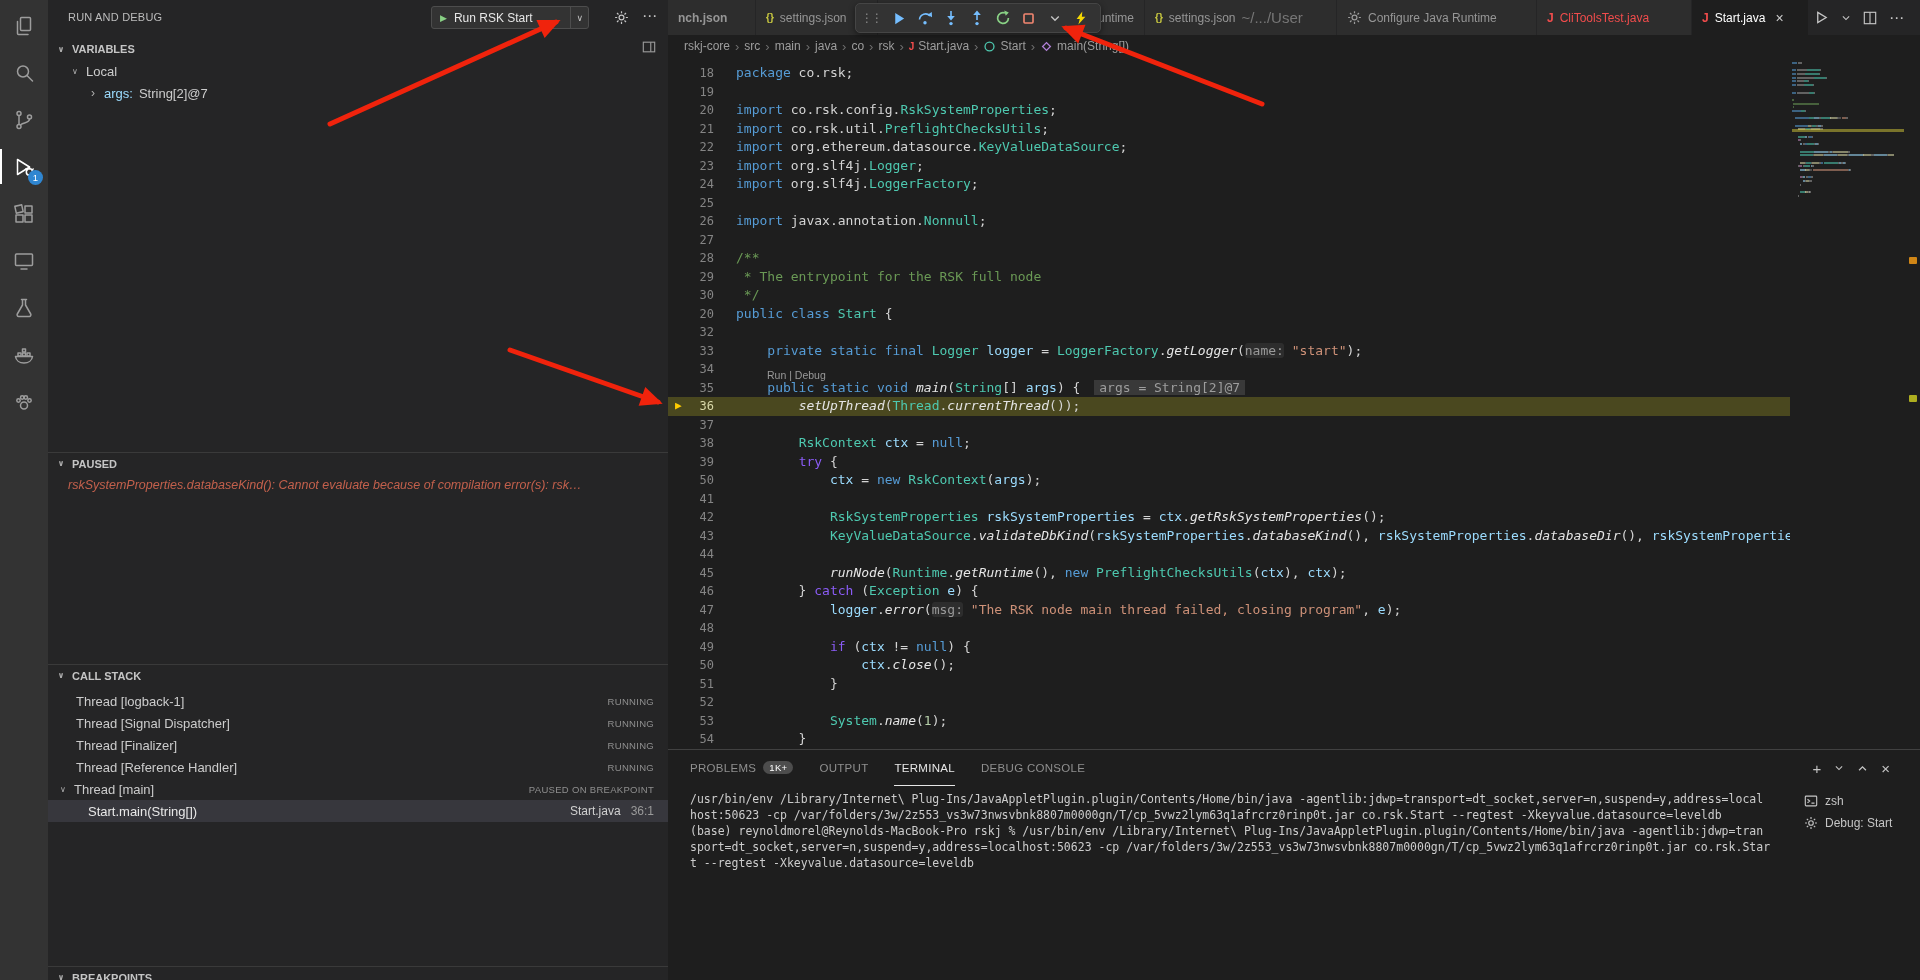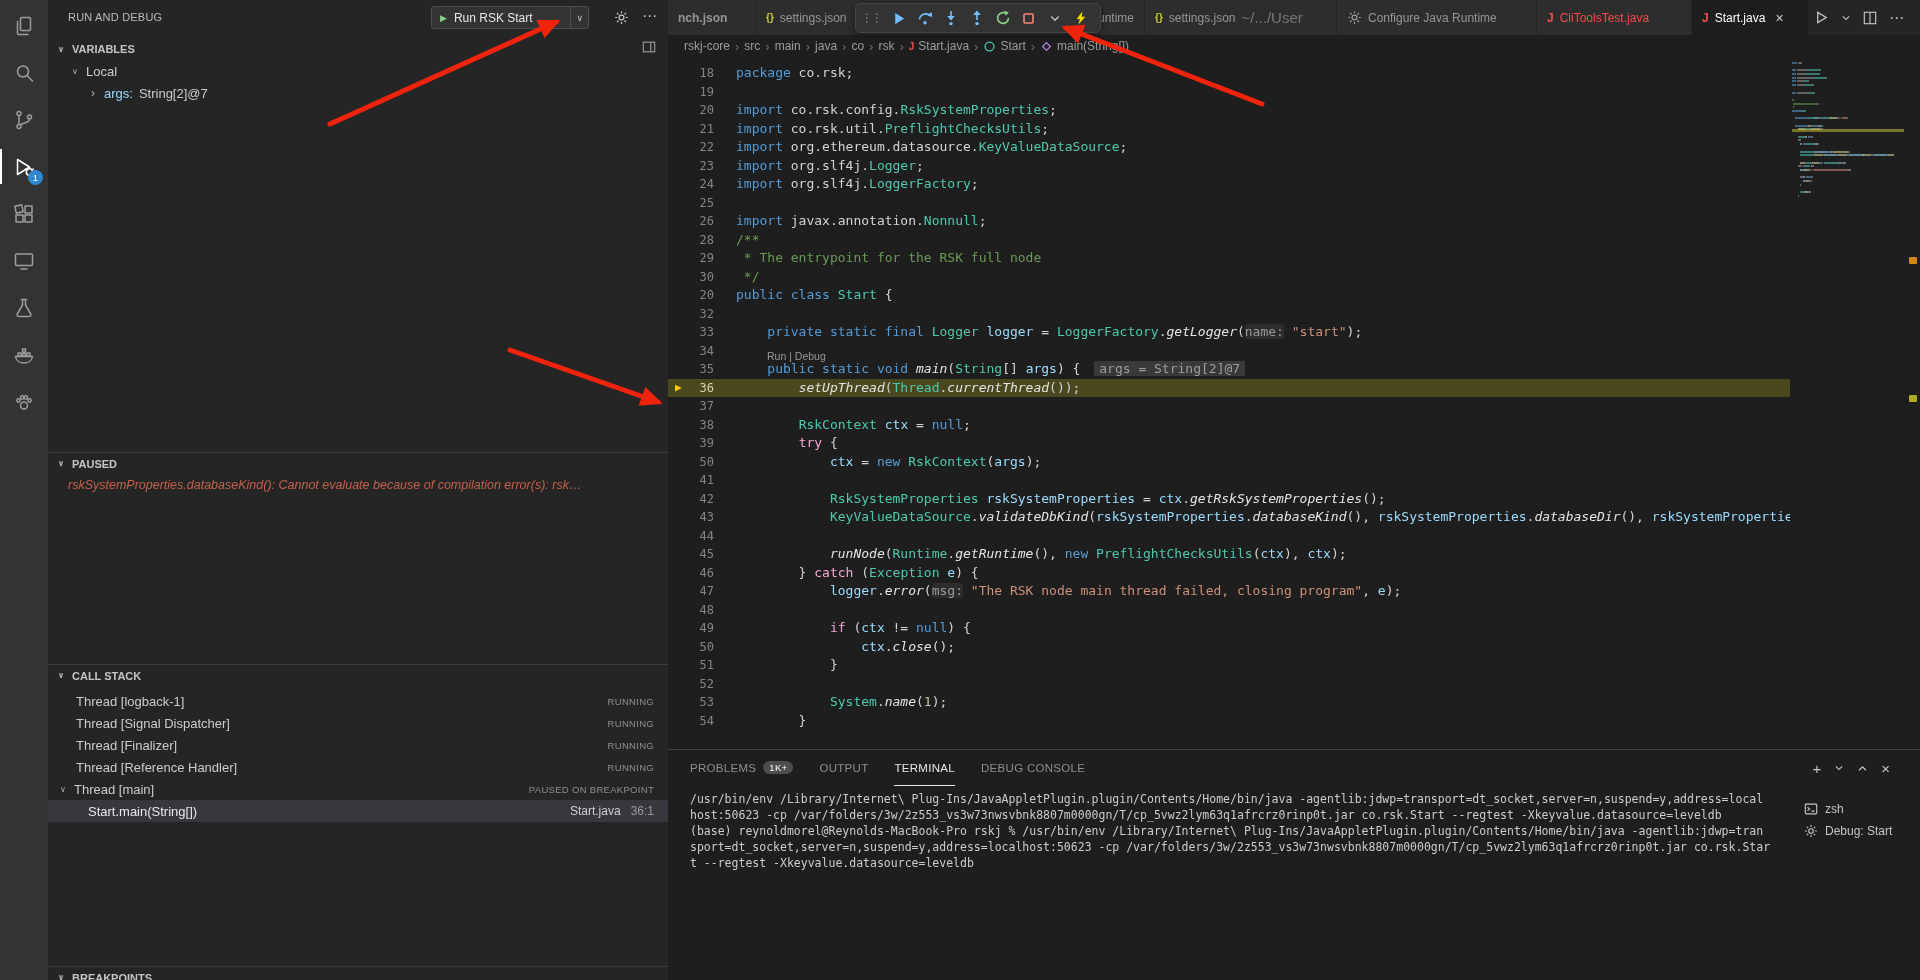--- a/index.html
+++ b/index.html
@@ -72,21 +72,21 @@
   .editor{position:absolute;left:0;top:57px;right:0;height:692px;overflow:hidden;background:#1e1e1e;}
   .codelines{position:absolute;left:0;top:7px;right:130px;overflow:hidden;font-family:"DejaVu Sans Mono",monospace;font-size:13px;}
   .cl{position:relative;display:flex;height:18.5px;line-height:18.5px;white-space:pre;}
   .cl.cur{background:#4a481f;}
   .cl.cur .ln{color:#d8d8a8;}
   .ln{flex:0 0 68px;text-align:right;padding-right:22px;color:#858585;font-size:12px;}
   .bp{position:absolute;left:7px;top:0;color:#ffcc00;font-size:11px;}
   .ctext{white-space:pre;}
   .lens{position:absolute;left:99px;top:-13px;font-family:"Liberation Sans",sans-serif;font-size:10.5px;color:#999999;cursor:pointer;z-index:2;}
   .dbgval{margin-left:6px;padding:0 5px;background:rgba(255,255,255,.12);color:#9d9d9d;}
-  .tk-kw{color:#569cd6;} .tk-ctrl{color:#f9a8d4;} .tk-type{color:#4ec9b0;}
+  .tk-kw{color:#569cd6;} .tk-ctrl{color:#8b5cf6;} .tk-type{color:#4ec9b0;}
   .tk-fn{color:#e5e5e5;font-style:italic;} .tk-str{color:#ce9178;} .tk-cmt{color:#6a9955;}
   .tk-num{color:#b5cea8;} .tk-var{color:#9cdcfe;} .tk-pl{color:#d4d4d4;}
   .tk-hint{color:#999999;background:rgba(255,255,255,.07);border-radius:3px;}
   .minimap{position:absolute;top:5px;right:16px;width:112px;overflow:hidden;}
   .mm-row{display:flex;height:2px;margin-bottom:1.7px;}
   .mm-tk{height:2px;opacity:.55;flex:none;}
   .mm-sp{height:2px;flex:none;}
   .mm-cur{position:absolute;left:0;right:0;height:3px;background:rgba(234,222,60,.45);}
   .ruler{position:absolute;right:0;top:0;width:14px;height:100%;}
   .mk{position:absolute;left:3px;width:8px;height:7px;border-radius:1px;}
@@ -102,21 +102,21 @@
   .panel{position:absolute;left:0;top:749px;right:0;bottom:0;background:#1e1e1e;border-top:1px solid #414141;}
   .panel-head{position:relative;height:36px;}
   .panel-tabs{display:flex;gap:26px;padding-left:22px;height:36px;}
   .ptab{display:flex;align-items:center;gap:7px;font-size:11.5px;letter-spacing:.3px;color:#8f8f8f;border-bottom:1px solid transparent;cursor:pointer;}
   .ptab.active{color:#e7e7e7;border-bottom-color:#e7e7e7;align-items:center;}
   .pbadge{background:#4d4d4d;border-radius:10px;padding:1px 6px;font-size:9.5px;color:#ffffff;}
   .panel-actions{position:absolute;right:30px;top:0;height:36px;display:flex;align-items:center;gap:13px;color:#c5c5c5;}
   .panel-actions .glyph{font-size:15px;}
   .term{position:absolute;left:22px;top:41px;right:132px;font-family:"DejaVu Sans Mono",monospace;font-size:11.5px;line-height:16px;color:#cccccc;overflow:hidden;}
   .tline{white-space:pre;}
-  .termlist{position:absolute;right:2px;top:48px;width:126px;}
+  .termlist{position:absolute;right:2px;top:40px;width:126px;}
   .tl-row{display:flex;align-items:center;gap:7px;height:22px;padding-left:12px;color:#c5c5c5;font-size:12px;cursor:pointer;white-space:nowrap;}
   .tl-ic{display:flex;}
 
   
   .arrows{position:absolute;left:0;top:0;z-index:100;pointer-events:none;}
   .arrows line{stroke-width:5;stroke-linecap:round;}
 </style>
 </head>
 <body>
 
@@ -420,20 +420,21 @@
       <div id="codelines" class="codelines">
           <div class="cl"><span class="ln">18</span><span class="ctext"><span class="tk-kw">package</span><span class="tk-pl"> co.rsk;</span></span></div>
           <div class="cl"><span class="ln">19</span><span class="ctext"></span></div>
           <div class="cl"><span class="ln">20</span><span class="ctext"><span class="tk-kw">import</span><span class="tk-pl"> co.rsk.config.</span><span class="tk-type">RskSystemProperties</span><span class="tk-pl">;</span></span></div>
           <div class="cl"><span class="ln">21</span><span class="ctext"><span class="tk-kw">import</span><span class="tk-pl"> co.rsk.util.</span><span class="tk-type">PreflightChecksUtils</span><span class="tk-pl">;</span></span></div>
           <div class="cl"><span class="ln">22</span><span class="ctext"><span class="tk-kw">import</span><span class="tk-pl"> org.ethereum.datasource.</span><span class="tk-type">KeyValueDataSource</span><span class="tk-pl">;</span></span></div>
           <div class="cl"><span class="ln">23</span><span class="ctext"><span class="tk-kw">import</span><span class="tk-pl"> org.slf4j.</span><span class="tk-type">Logger</span><span class="tk-pl">;</span></span></div>
           <div class="cl"><span class="ln">24</span><span class="ctext"><span class="tk-kw">import</span><span class="tk-pl"> org.slf4j.</span><span class="tk-type">LoggerFactory</span><span class="tk-pl">;</span></span></div>
           <div class="cl"><span class="ln">25</span><span class="ctext"></span></div>
           <div class="cl"><span class="ln">26</span><span class="ctext"><span class="tk-kw">import</span><span class="tk-pl"> javax.annotation.</span><span class="tk-type">Nonnull</span><span class="tk-pl">;</span></span></div>
+          <div class="cl"><span class="ln">27</span><span class="ctext"></span></div>
           <div class="cl"><span class="ln">28</span><span class="ctext"><span class="tk-cmt">/**</span></span></div>
           <div class="cl"><span class="ln">29</span><span class="ctext"><span class="tk-cmt"> * The entrypoint for the RSK full node</span></span></div>
           <div class="cl"><span class="ln">30</span><span class="ctext"><span class="tk-cmt"> */</span></span></div>
           <div class="cl"><span class="ln">20</span><span class="ctext"><span class="tk-kw">public class </span><span class="tk-type">Start</span><span class="tk-pl"> {</span></span></div>
           <div class="cl"><span class="ln">32</span><span class="ctext"></span></div>
           <div class="cl"><span class="ln">33</span><span class="ctext"><span class="tk-pl">    </span><span class="tk-kw">private static final </span><span class="tk-type">Logger</span><span class="tk-pl"> </span><span class="tk-var">logger</span><span class="tk-pl"> = </span><span class="tk-type">LoggerFactory</span><span class="tk-pl">.</span><span class="tk-fn">getLogger</span><span class="tk-pl">(</span><span class="tk-hint">name:</span><span class="tk-pl"> </span><span class="tk-str">"start"</span><span class="tk-pl">);</span></span></div>
           <div class="cl"><span class="ln">34</span><span class="ctext"></span></div>
           <div class="cl"><span class="ln">35</span><span class="ctext"><span class="tk-pl">    </span><span class="tk-kw">public static void </span><span class="tk-fn">main</span><span class="tk-pl">(</span><span class="tk-type">String</span><span class="tk-pl">[] </span><span class="tk-var">args</span><span class="tk-pl">) { </span><span class="dbgval">args = String[2]@7</span></span><span class="lens">Run | Debug</span></div>
           <div class="cl cur"><span class="ln">36</span><span class="ctext"><span class="tk-pl">        </span><span class="tk-fn">setUpThread</span><span class="tk-pl">(</span><span class="tk-type">Thread</span><span class="tk-pl">.</span><span class="tk-fn">currentThread</span><span class="tk-pl">());</span></span><span class="bp">▶</span></div>
           <div class="cl"><span class="ln">37</span><span class="ctext"></span></div>

